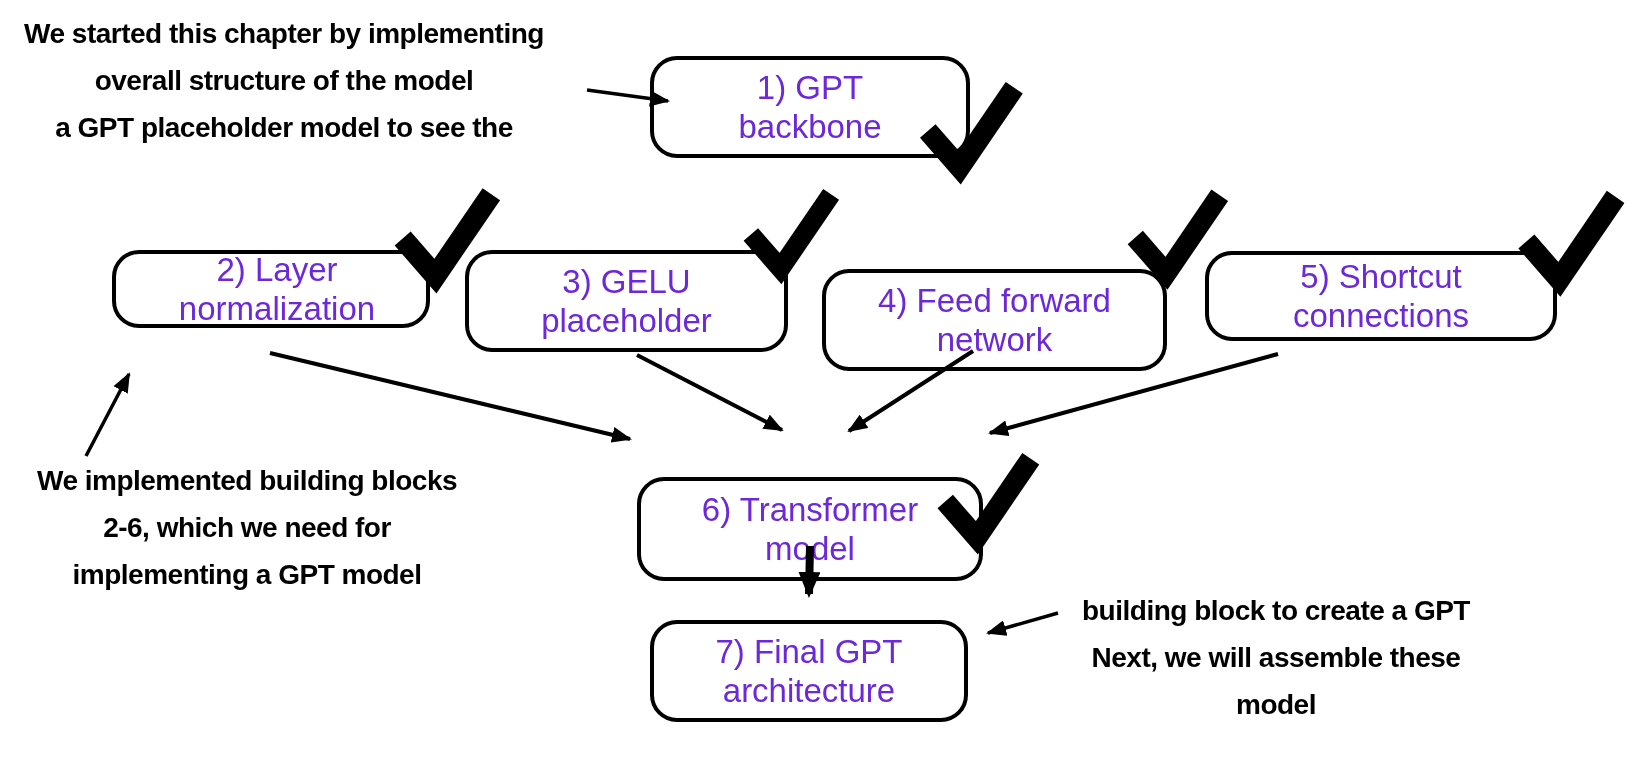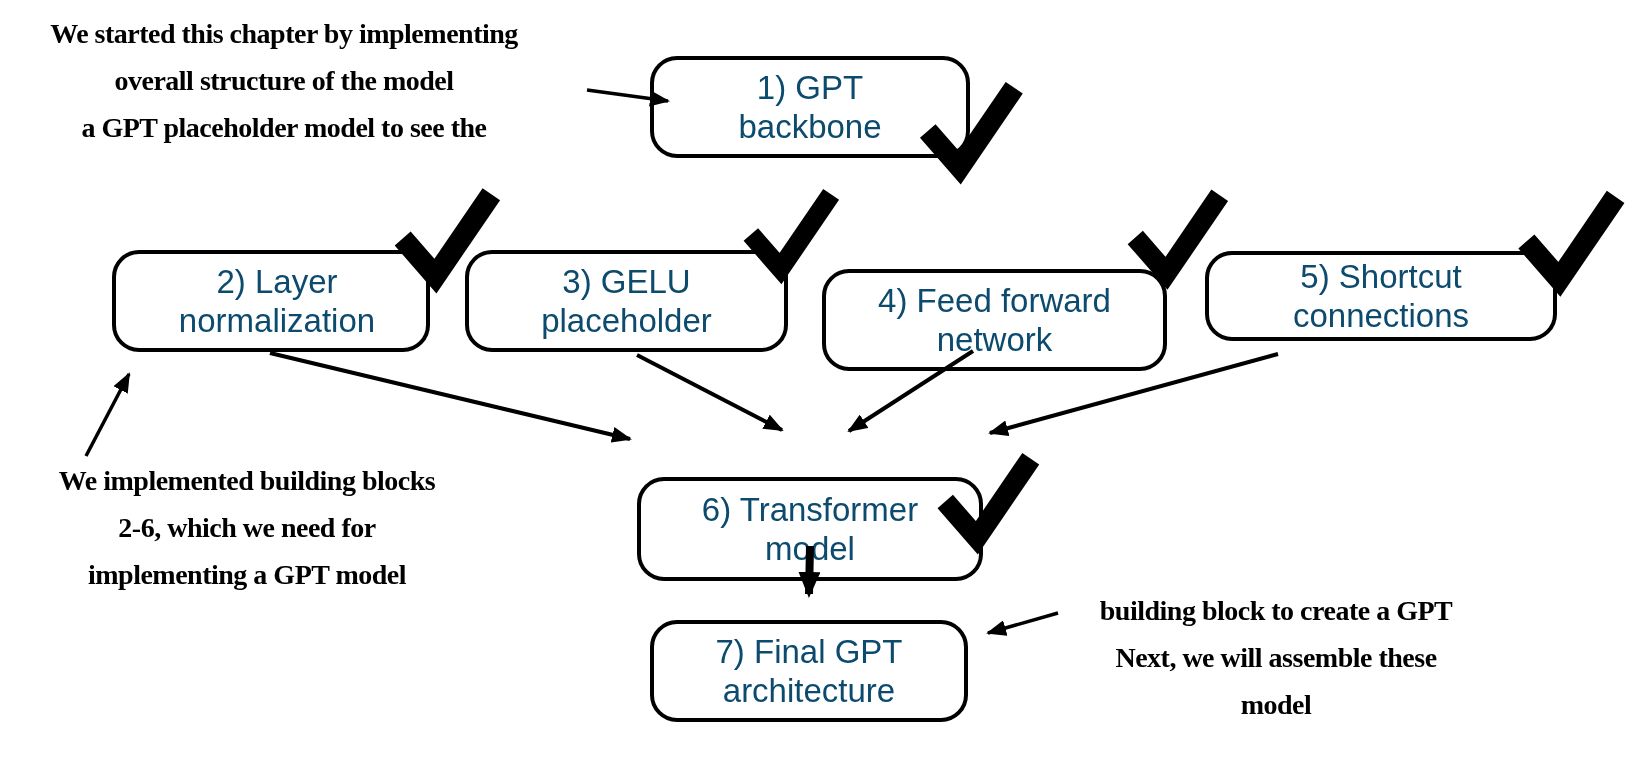--- a/index.html
+++ b/index.html
@@ -24,41 +24,40 @@
     box-sizing: border-box;
     border: 4px solid #000000;
     border-radius: 27px;
     background: #ffffff;
     display: flex;
     flex-direction: column;
     justify-content: center;
     align-items: center;
     font-size: 33px;
     line-height: 39px;
-    color: #0c4a6e;
+    color: #6d28d9;
     z-index: 2;
     text-align: center;
   }
   .b1 { left: 650px; top:  56px; width: 320px; height: 102px; }
-  .b2 { left: 112px; top: 250px; width: 318px; height: 102px; padding-left: 12px; }
+  .b2 { left: 112px; top: 250px; width: 318px; height: 78px; padding-left: 12px; }
   .b3 { left: 465px; top: 250px; width: 323px; height: 102px; }
   .b4 { left: 822px; top: 249px; width: 345px; height: 102px; margin-top: 20px; }
   .b5 { left: 1205px; top: 251px; width: 352px; height: 90px; }
   .b6 { left: 637px; top: 433px; width: 346px; height: 104px; margin-top: 44px; }
   .b7 { left: 650px; top: 620px; width: 318px; height: 102px; }
   .note {
     position: absolute;
     font-weight: bold;
     font-size: 28px;
     line-height: 47px;
     letter-spacing: -0.5px;
     text-align: center;
     color: #000000;
     z-index: 1;
-    font-family: Liberation Serif, serif;
   }
   .note-tl    { left: 8px;    top: 10px;  width: 552px; }
   .note-left  { left: 17px;   top: 457px; width: 460px; }
   .note-right { left: 1061px; top: 587px; width: 430px; }
 </style>
 </head>
 <body>
 
 <div class="canvas">
 

